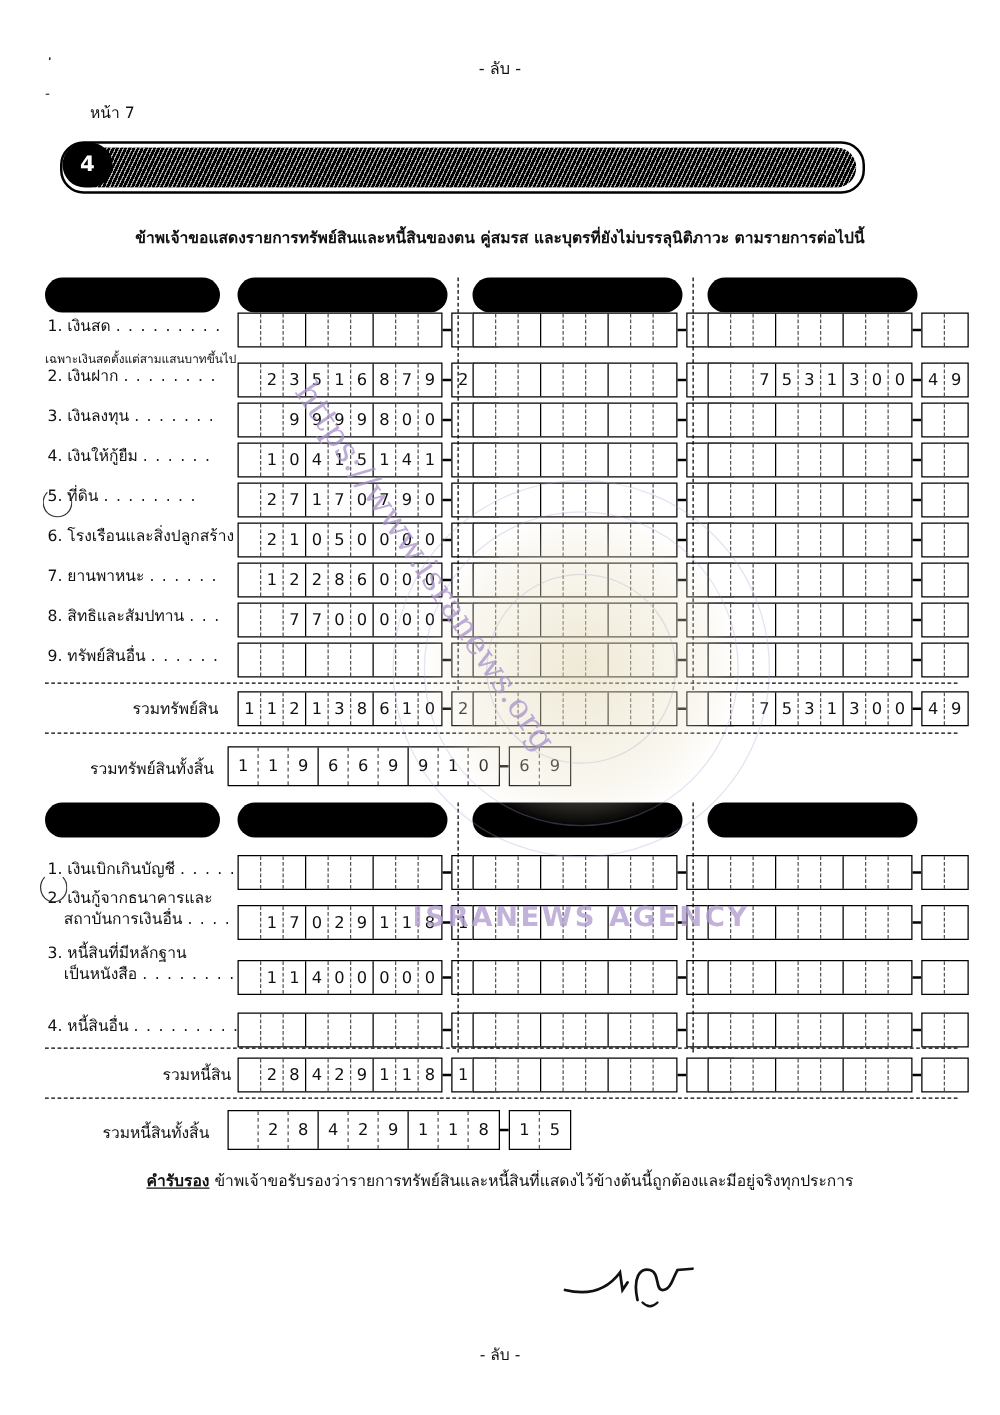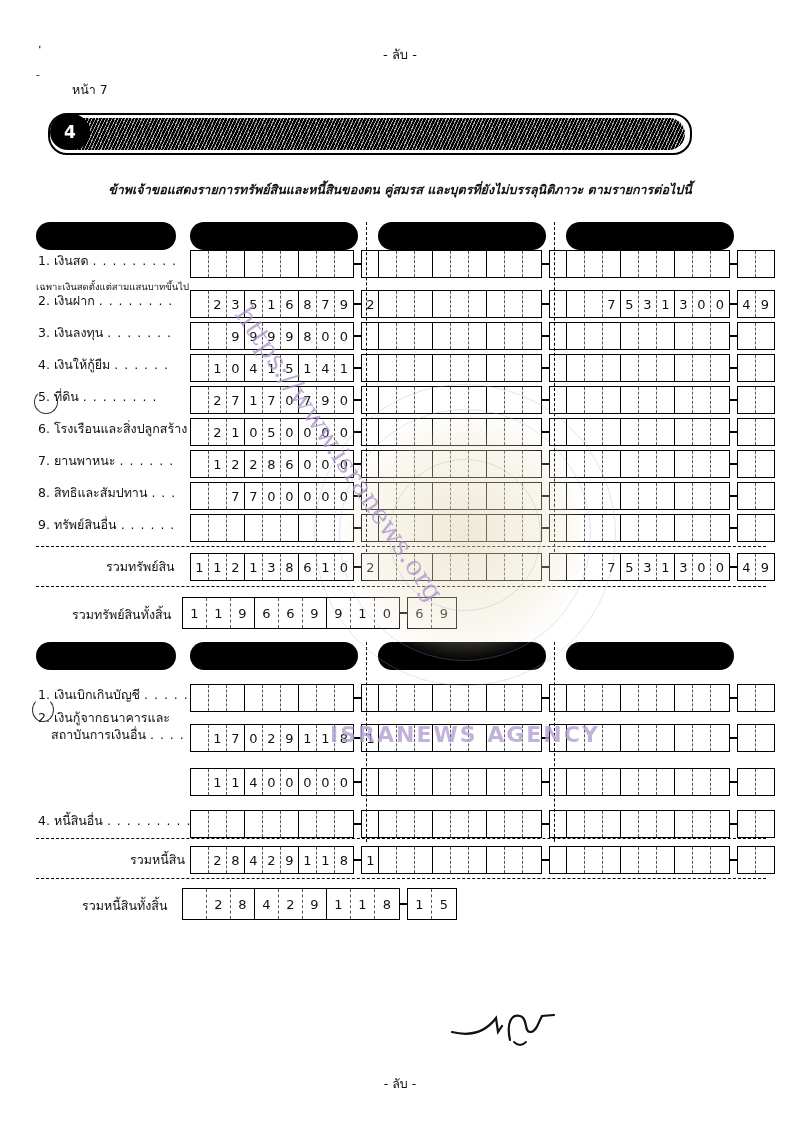--- a/index.html
+++ b/index.html
@@ -64,21 +64,21 @@
     position:absolute;left:50px;top:114px;width:40px;height:36px;border-radius:18px;
     background:#000;color:#fff;display:flex;align-items:center;justify-content:center;
     font-size:17px;font-weight:bold;z-index:3;
   }
   .sec-title{
     position:absolute;left:104px;top:122px;z-index:4;
     font-size:15px;font-weight:bold;color:#1a1a1a;
     text-shadow:0 0 2px rgba(255,255,255,.35);
     mix-blend-mode:normal;opacity:.92;
   }
-  .intro{position:absolute;left:0;right:0;top:180px;text-align:center;font-size:12.5px;font-weight:bold;font-style:italic;}
+  .intro{position:absolute;left:0;right:0;top:180px;text-align:center;font-size:12.5px;font-weight:bold;}
 
   
   .tbl{position:absolute;left:36px;top:222px;width:730px;}
   .colhead{position:relative;height:30px;}
   .blk{
     position:absolute;top:0;height:28px;border-radius:14px;background:#000;
   }
   .b0{left:0px;width:140px;}
   .b1{left:154px;width:168px;}
   .b2{left:342px;width:168px;}
@@ -830,20 +830,21 @@
           <div class="c"></div>
           <div class="c"></div>
           <div class="c"></div>
         </div>
         <div class="dash"></div>
         <div class="satang">
           <div class="c"></div>
           <div class="c"></div>
         </div>
       </div>
+      <div class="rowlabel" style="top: 532px; left: 2px; line-height: 1.35;">3. หนี้สินที่มีหลักฐาน<br><span style="margin-left:13px">เป็นหนังสือ <span style="letter-spacing:1px">. . . . . . . .</span></span></div>
       <div class="grp" style="left: 154px; top: 546px;">
         <div class="baht">
           <div class="c"></div>
           <div class="c">1</div>
           <div class="c solid">1</div>
           <div class="c">4</div>
           <div class="c">0</div>
           <div class="c solid">0</div>
           <div class="c">0</div>
           <div class="c">0</div>
@@ -1024,20 +1025,24 @@
       <div class="divv" style="left: 330px; top: 0px; height: 330px;"></div>
       <div class="divv" style="left: 518px; top: 0px; height: 330px;"></div>
       <div class="divh" style="left: 0px; top: 324px; width: 730px;"></div>
       <div class="divh" style="left: 0px; top: 364px; width: 730px;"></div>
       <div class="divv" style="left: 330px; top: 420px; height: 200px;"></div>
       <div class="divv" style="left: 518px; top: 420px; height: 200px;"></div>
       <div class="divh" style="left: 0px; top: 616px; width: 730px;"></div>
       <div class="divh" style="left: 0px; top: 656px; width: 730px;"></div>
     </div>
 
+  <div class="cert">
+    <u>คำรับรอง</u>
+    <span>ข้าพเจ้าขอรับรองว่ารายการทรัพย์สินและหนี้สินที่แสดงไว้ข้างต้นนี้ถูกต้องและมีอยู่จริงทุกประการ</span>
+  </div>
 
   <svg class="sig-ink" width="140" height="46" viewBox="0 0 140 46">
     <path d="M2 30 C18 34 34 32 46 16 L48 30 L52 24" stroke="#111" stroke-width="2.2" fill="none" stroke-linecap="round"></path>
     <path d="M60 38 C56 20 62 12 70 14 C78 16 74 30 80 30 C86 30 88 22 90 18 L92 14 L104 13" stroke="#111" stroke-width="2.2" fill="none" stroke-linecap="round"></path>
     <path d="M64 40 C68 44 72 44 76 40" stroke="#111" stroke-width="1.8" fill="none" stroke-linecap="round"></path>
   </svg>
 
 
   <div class="secret-bot">- ลับ -</div>
 </div>

